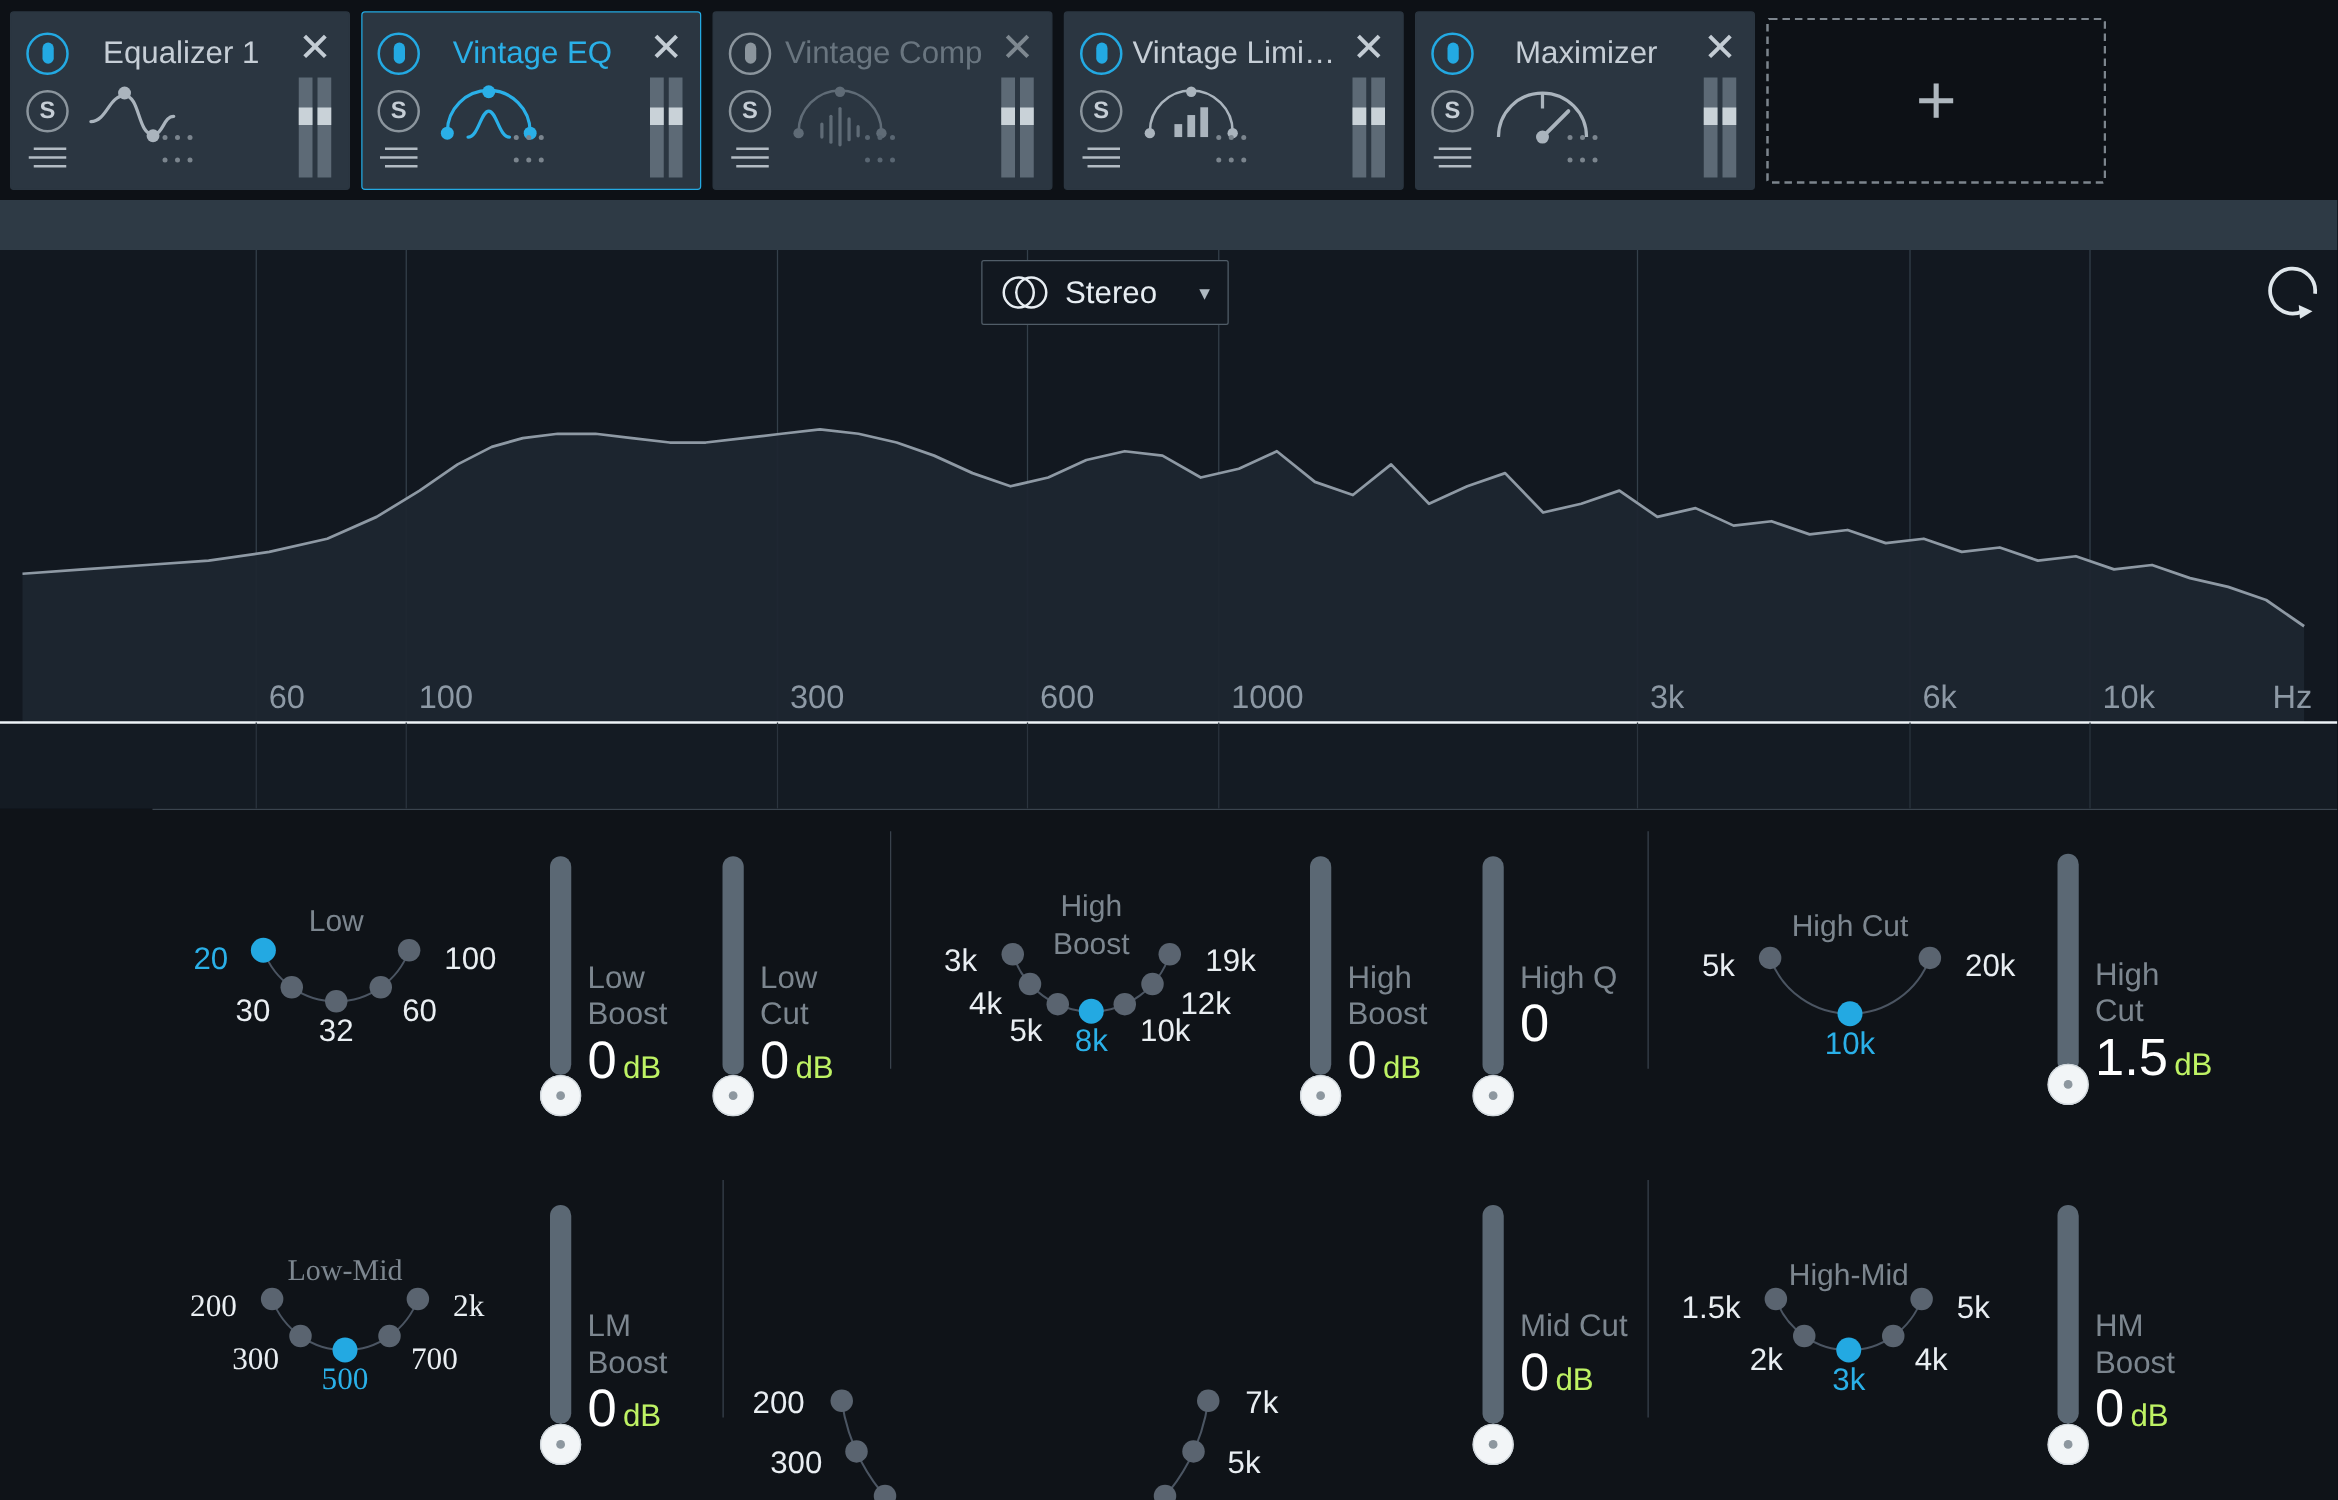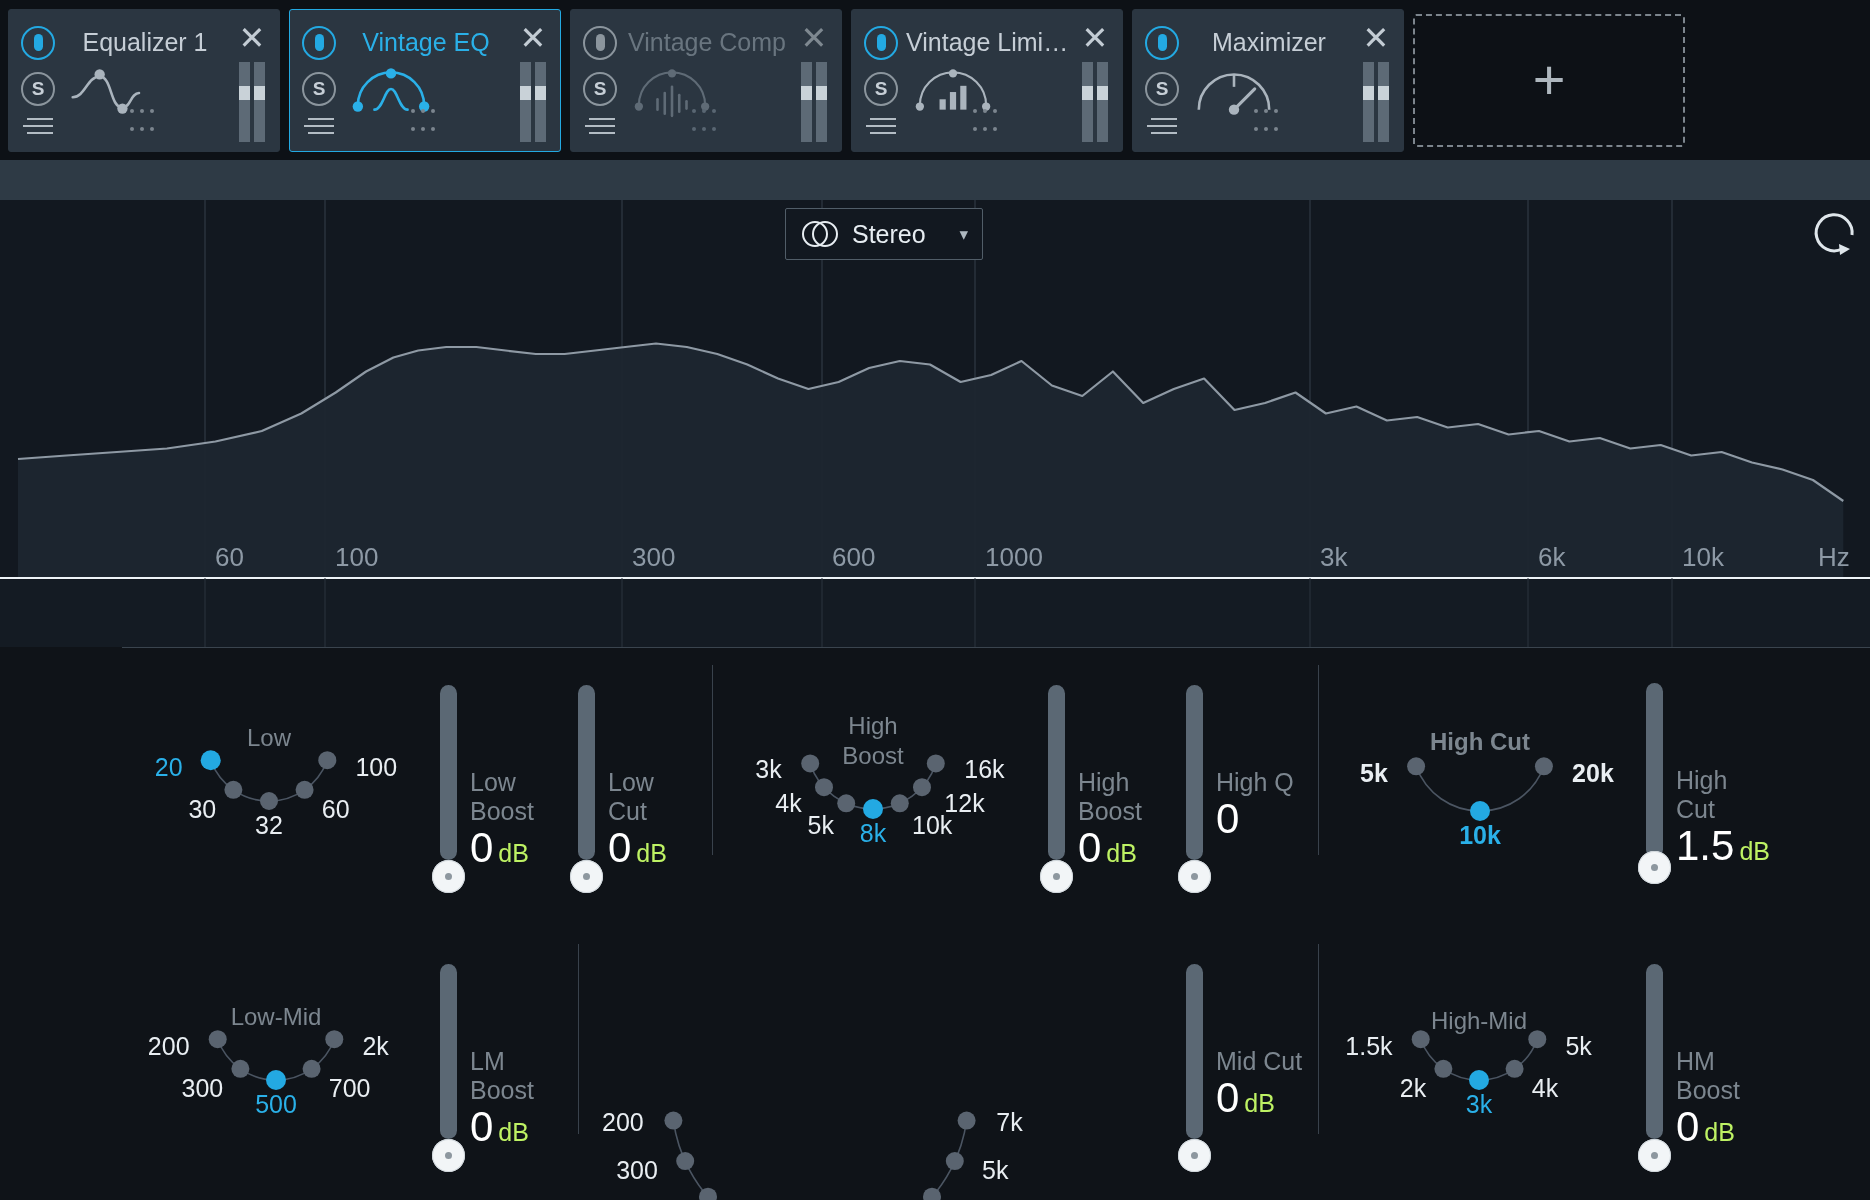--- a/index.html
+++ b/index.html
@@ -389,21 +389,21 @@
             <circle cx="117.0" cy="112.2" r="9" fill="#5a6470"></circle>
             <circle cx="130.8" cy="88.4" r="9" fill="#5a6470"></circle>
           </svg>
           <div class="name" style="top: 36px; line-height: 30px;">High<br>Boost</div>
           <div class="tickval" style="left: -23.3014px; top: 80.4296px; transform: translateX(-100%);">3k</div>
           <div class="tickval" style="left: -3.3419px; top: 113.56px; transform: translateX(-100%);">4k</div>
           <div class="tickval" style="left: 28.9533px; top: 136.046px; transform: translateX(-100%);">5k</div>
           <div class="tickval sel" style="left: 68px; top: 144px; transform: translateX(-50%);">8k</div>
           <div class="tickval" style="left: 107.047px; top: 136.046px; transform: translateX(0px);">10k</div>
           <div class="tickval" style="left: 139.342px; top: 113.56px; transform: translateX(0px);">12k</div>
-          <div class="tickval" style="left: 159.301px; top: 80.4296px; transform: translateX(0px);">16k</div>
+          <div class="tickval" style="left: 159.301px; top: 80.4296px; transform: translateX(0px);">19k</div>
         </div>
         <div class="slider" style="left: 1040px; top: 30px;">
           <div class="track"></div>
 
      <div class="handle" style="top:175px">
             <i></i>
           </div>
      <div class="txt" style="top:83px">
        <div class="cap">High<br>Boost</div>
        <div class="val">0<u>dB</u></div>
@@ -414,21 +414,21 @@
 
      <div class="handle" style="top:175px">
             <i></i>
           </div>
      <div class="txt" style="top:83px">
        <div class="cap">High Q</div>
        <div class="val">0</div>
      </div>
         </div>
         <div class="vdiv" style="left: 1318px; top: 10px; height: 190px;"></div>
-        <div class="knob" style="left: 1410px; top: 18px; width: 140px; height: 140px; font-weight: bold;">
+        <div class="knob" style="left: 1410px; top: 18px; width: 140px; height: 140px;">
           <svg width="140" height="140">
     <path d="M6.1 93.3 A68 68 0 0 0 133.9 93.3" fill="none" stroke="#4b5562" stroke-width="1.6"></path>
             <circle cx="6.1" cy="93.3" r="9" fill="#5a6470"></circle>
             <circle cx="70.0" cy="138.0" r="10" fill="#23a9e2"></circle>
             <circle cx="133.9" cy="93.3" r="9" fill="#5a6470"></circle>
           </svg>
           <div class="name" style="top: 54px; line-height: 30px;">High Cut</div>
           <div class="tickval" style="left: -22.0899px; top: 86.1499px; transform: translateX(-100%);">5k</div>
           <div class="tickval sel" style="left: 70px; top: 148px; transform: translateX(-50%);">10k</div>
           <div class="tickval" style="left: 162.09px; top: 86.1499px; transform: translateX(0px);">20k</div>
@@ -439,21 +439,21 @@
      <div class="handle" style="top:168px">
             <i></i>
           </div>
      <div class="txt" style="top:83px">
        <div class="cap">High<br>Cut</div>
        <div class="val">1.5<u>dB</u></div>
      </div>
         </div>
       </div>
     <div class="row row2" id="row2">
-        <div class="knob" style="left: 212px; top: 22px; width: 128px; height: 128px;">
+        <div class="knob" style="left: 212px; top: 22px; width: 128px; height: 128px; font-family: Liberation Serif, serif;">
           <svg width="128" height="128">
     <path d="M5.7 85.2 A62 62 0 0 0 122.3 85.2" fill="none" stroke="#4b5562" stroke-width="1.6"></path>
             <circle cx="5.7" cy="85.2" r="9" fill="#5a6470"></circle>
             <circle cx="28.4" cy="114.8" r="9" fill="#5a6470"></circle>
             <circle cx="64.0" cy="126.0" r="10" fill="#23a9e2"></circle>
             <circle cx="99.6" cy="114.8" r="9" fill="#5a6470"></circle>
             <circle cx="122.3" cy="85.2" r="9" fill="#5a6470"></circle>
           </svg>
           <div class="name" style="top: 48px; line-height: 30px;">Low-Mid</div>
           <div class="tickval" style="left: -22.4517px; top: 78.0978px; transform: translateX(-100%);">200</div>

